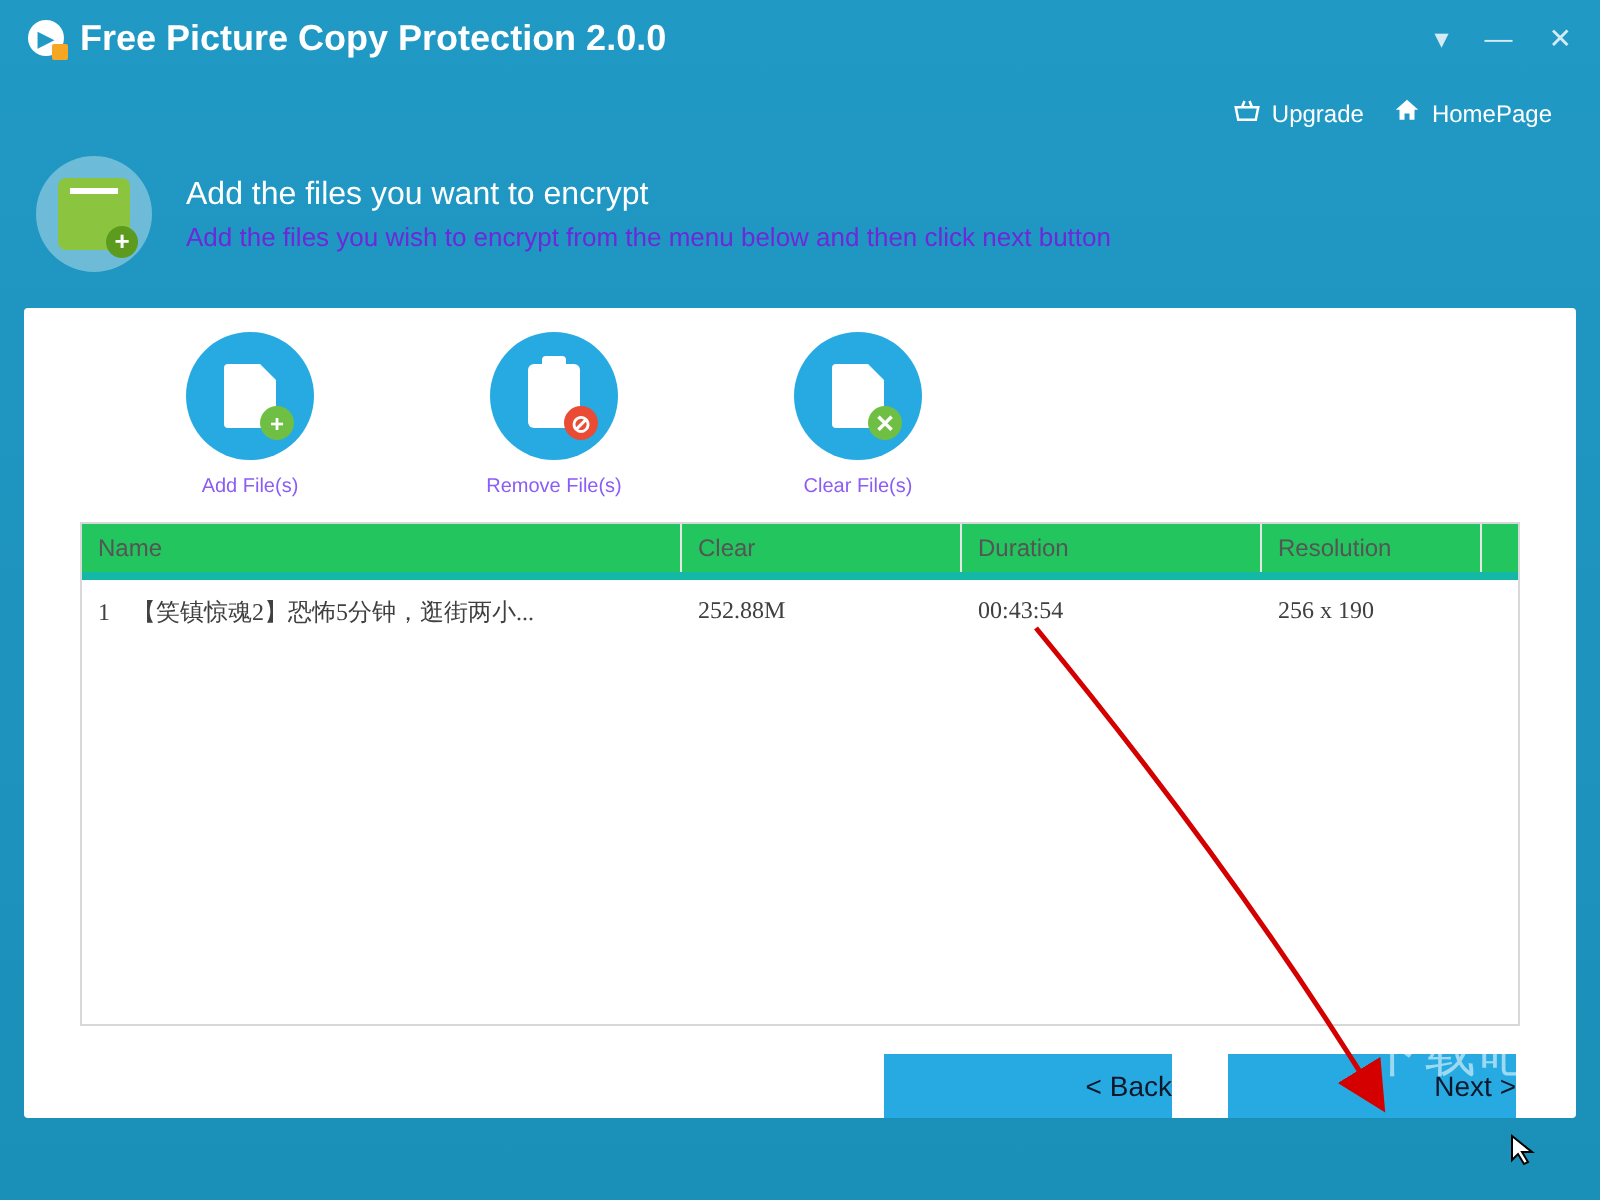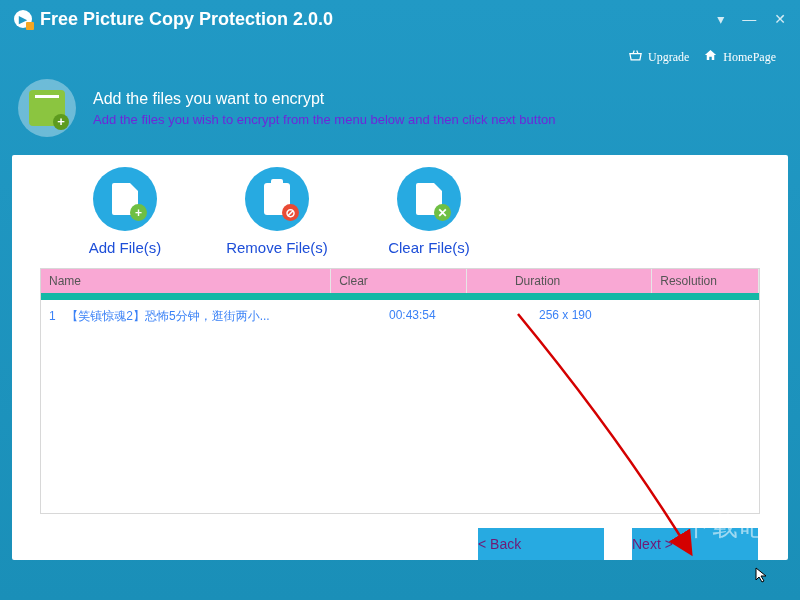--- a/index.html
+++ b/index.html
@@ -45,21 +45,20 @@
     }
     .win-ctrl { cursor: pointer; color: #e8f4f9; opacity: 0.9; }
 
     .toolbar-links {
       display: flex;
       justify-content: flex-end;
       gap: 14px;
       padding: 10px 24px 12px;
       color: #fff;
       font-size: 12px;
-      font-family: Liberation Serif, serif;
     }
     .toolbar-link { display: flex; align-items: center; gap: 5px; cursor: pointer; }
     .basket-icon svg, .home-icon svg { width: 15px; height: 15px; }
 
     .header-section {
       display: flex;
       align-items: center;
       gap: 17px;
       padding: 0 18px 18px 18px;
       color: #fff;
@@ -164,67 +163,68 @@
     }
     .clipboard-shape::before {
       content: "";
       position: absolute;
       top: -4px; left: 7px;
       width: 12px; height: 7px;
       background: #fff;
       border-radius: 2px 2px 0 0;
     }
     .action-label {
-      color: #1d4ed8;
-      font-size: 15px;
+      color: #8b5cf6;
+      font-size: 10px;
     }
 
     .file-table {
       border: 1px solid #d8d8d8;
       margin: 4px 28px 0 28px;
       flex: 1;
       display: flex;
       flex-direction: column;
       font-size: 12px;
       overflow: hidden;
     }
     .table-head {
       display: flex;
-      background: #f9a8d4;
-      border-bottom: 7px solid #14b8a6;
+      background: #22c55e;
+      border-bottom: 4px solid #14b8a6;
       color: #555;
     }
     .table-head .cell { padding: 5px 8px; border-right: 1px solid #e6e6e6; }
     .table-row {
       display: flex;
       padding: 4px 0;
-      color: #3b82f6;
+      color: #404040;
+      font-family: Liberation Serif, serif;
     }
     .table-row .cell { padding: 4px 8px; }
     .col-name { width: 300px; overflow: hidden; text-overflow: ellipsis; white-space: nowrap; }
     .col-size { width: 140px; }
-    .col-duration { width: 150px; margin-left: 40px; }
+    .col-duration { width: 150px; }
     .col-res { width: 110px; }
     .row-idx { display: inline-block; width: 14px; }
 
     .nav-buttons {
       display: flex;
       justify-content: flex-end;
       gap: 28px;
       padding: 14px 30px 0 0;
     }
     .nav-btn {
-      width: 126px;
+      width: 144px;
       height: 32px;
       background: #27aae1;
-      color: #701a75;
+      color: #0f172a;
       font-size: 14px;
       display: flex;
       align-items: center;
-      justify-content: flex-start;
+      justify-content: flex-end;
       cursor: pointer;
     }
 
     .annotation-arrow {
       position: absolute;
       left: 510px;
       top: 308px;
       width: 210px;
       height: 260px;
       pointer-events: none;
@@ -318,20 +318,21 @@
       <div class="cell col-name">Name</div>
       <div class="cell col-size">Clear</div>
       <div class="cell col-duration">Duration</div>
       <div class="cell col-res">Resolution</div>
     </div>
     <div class="table-row">
       <div class="cell col-name">
         <span class="row-idx">1</span>
         <span>【笑镇惊魂2】恐怖5分钟，逛街两小...</span>
       </div>
+      <div class="cell col-size">252.88M</div>
       <div class="cell col-duration">00:43:54</div>
       <div class="cell col-res">256 x 190</div>
     </div>
   </div>
 
   <div class="nav-buttons">
     <div class="nav-btn">
       <span>&lt; Back</span>
     </div>
     <div class="nav-btn">

